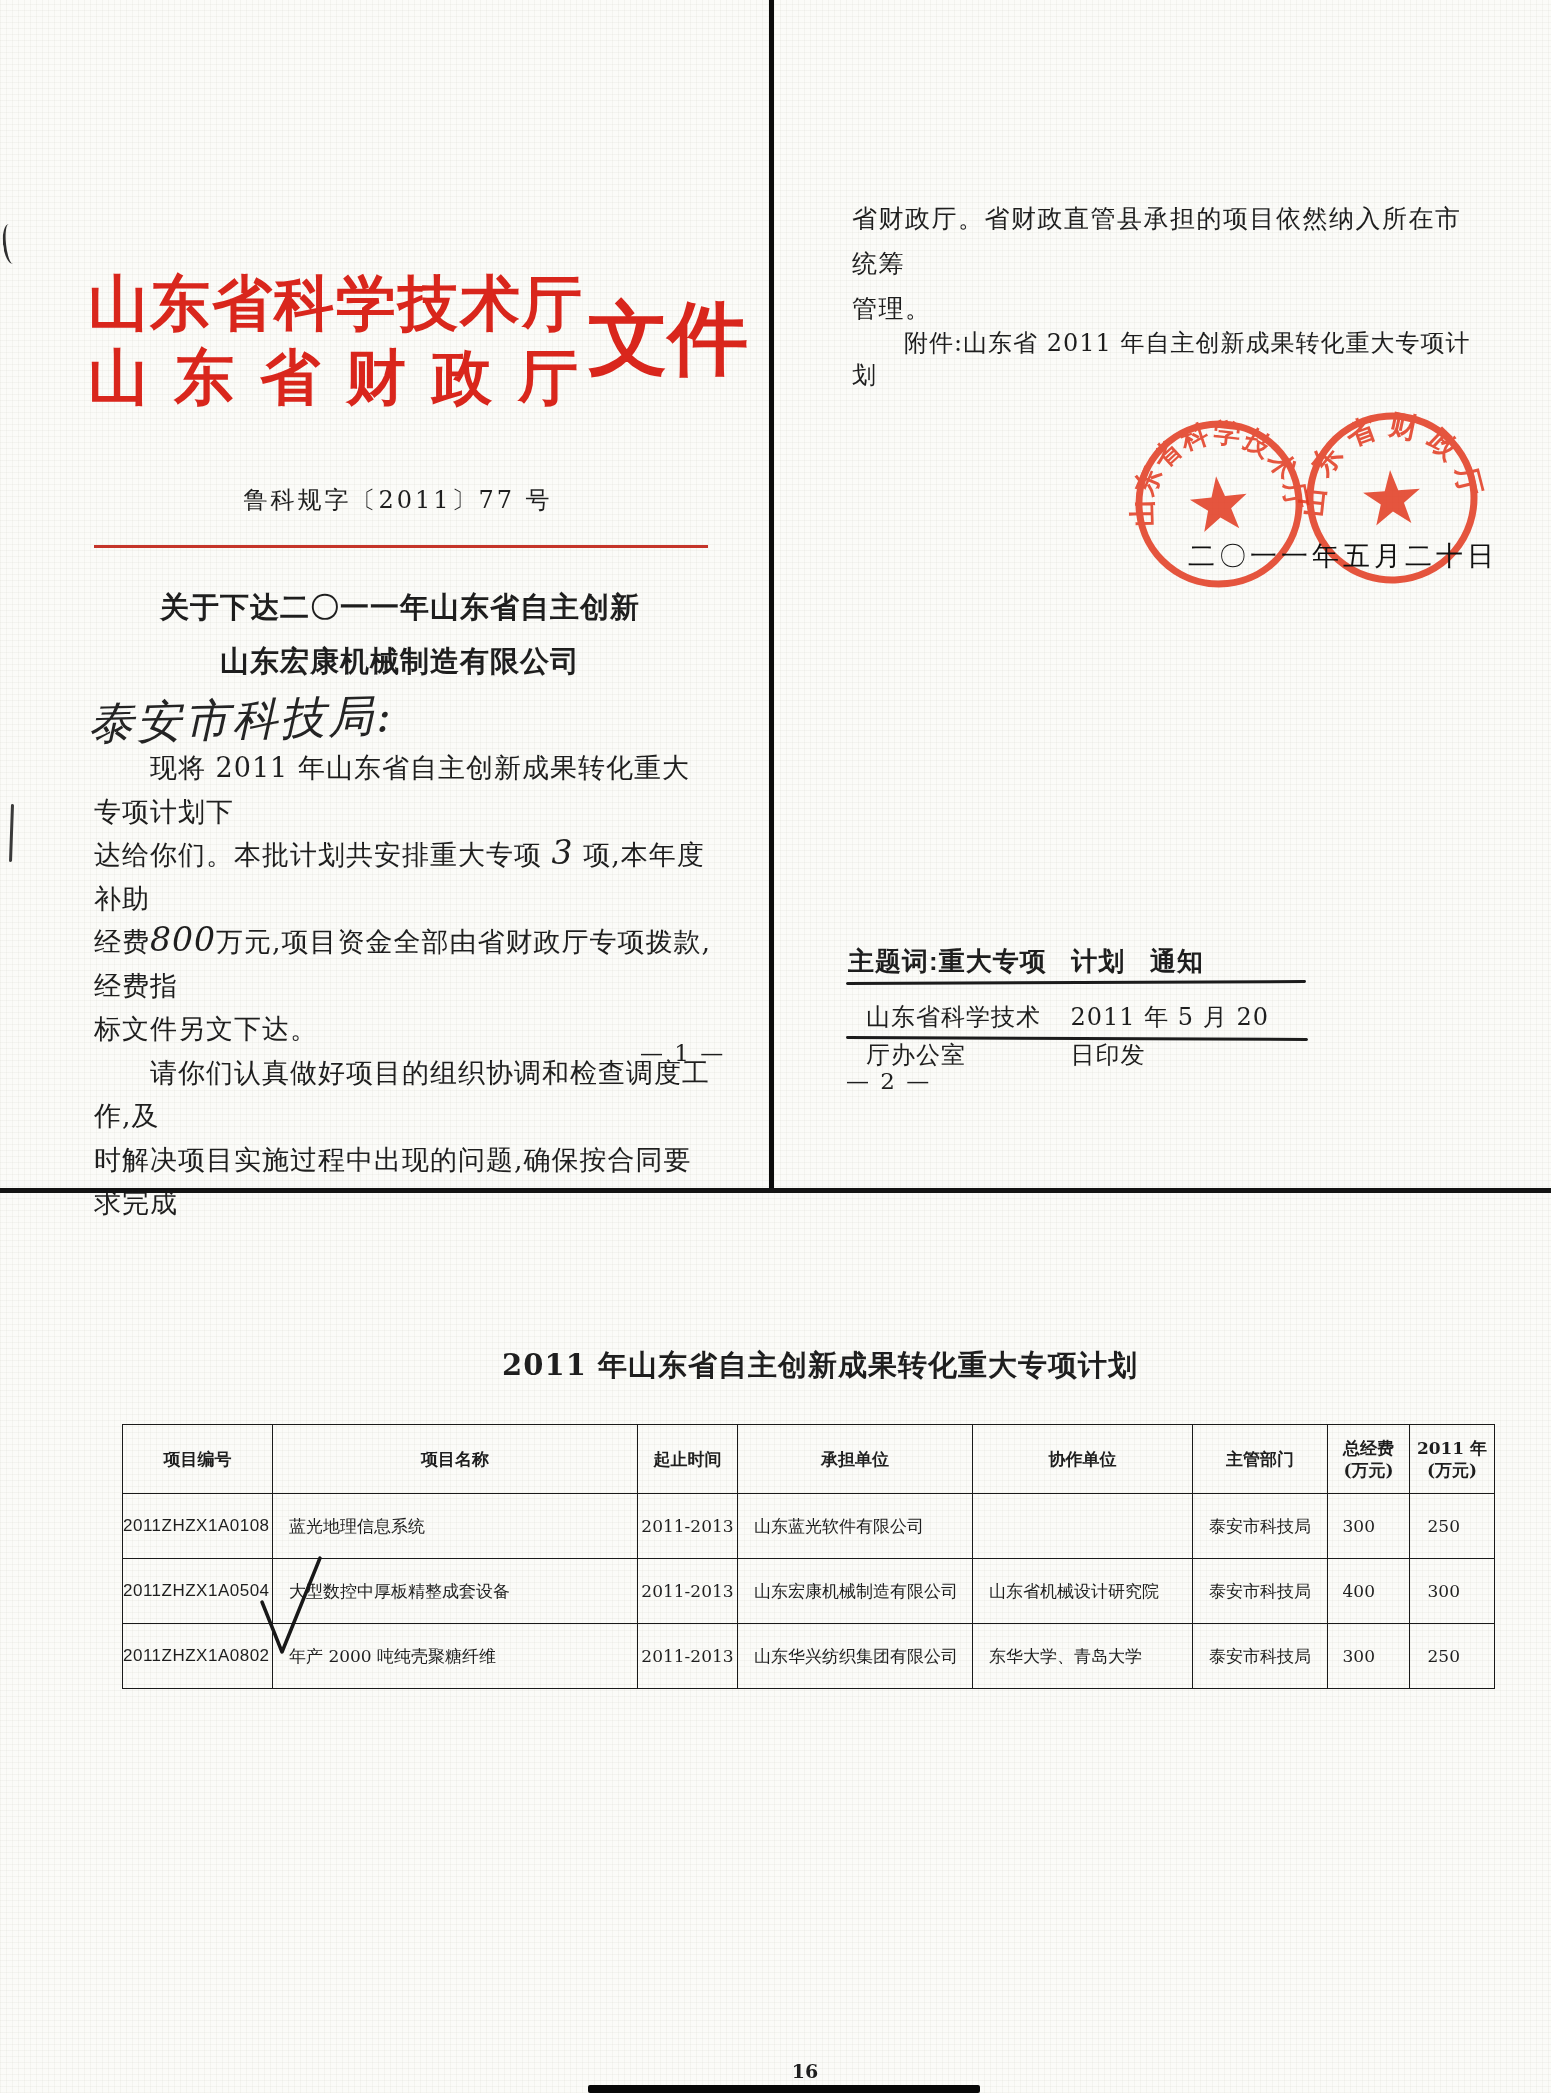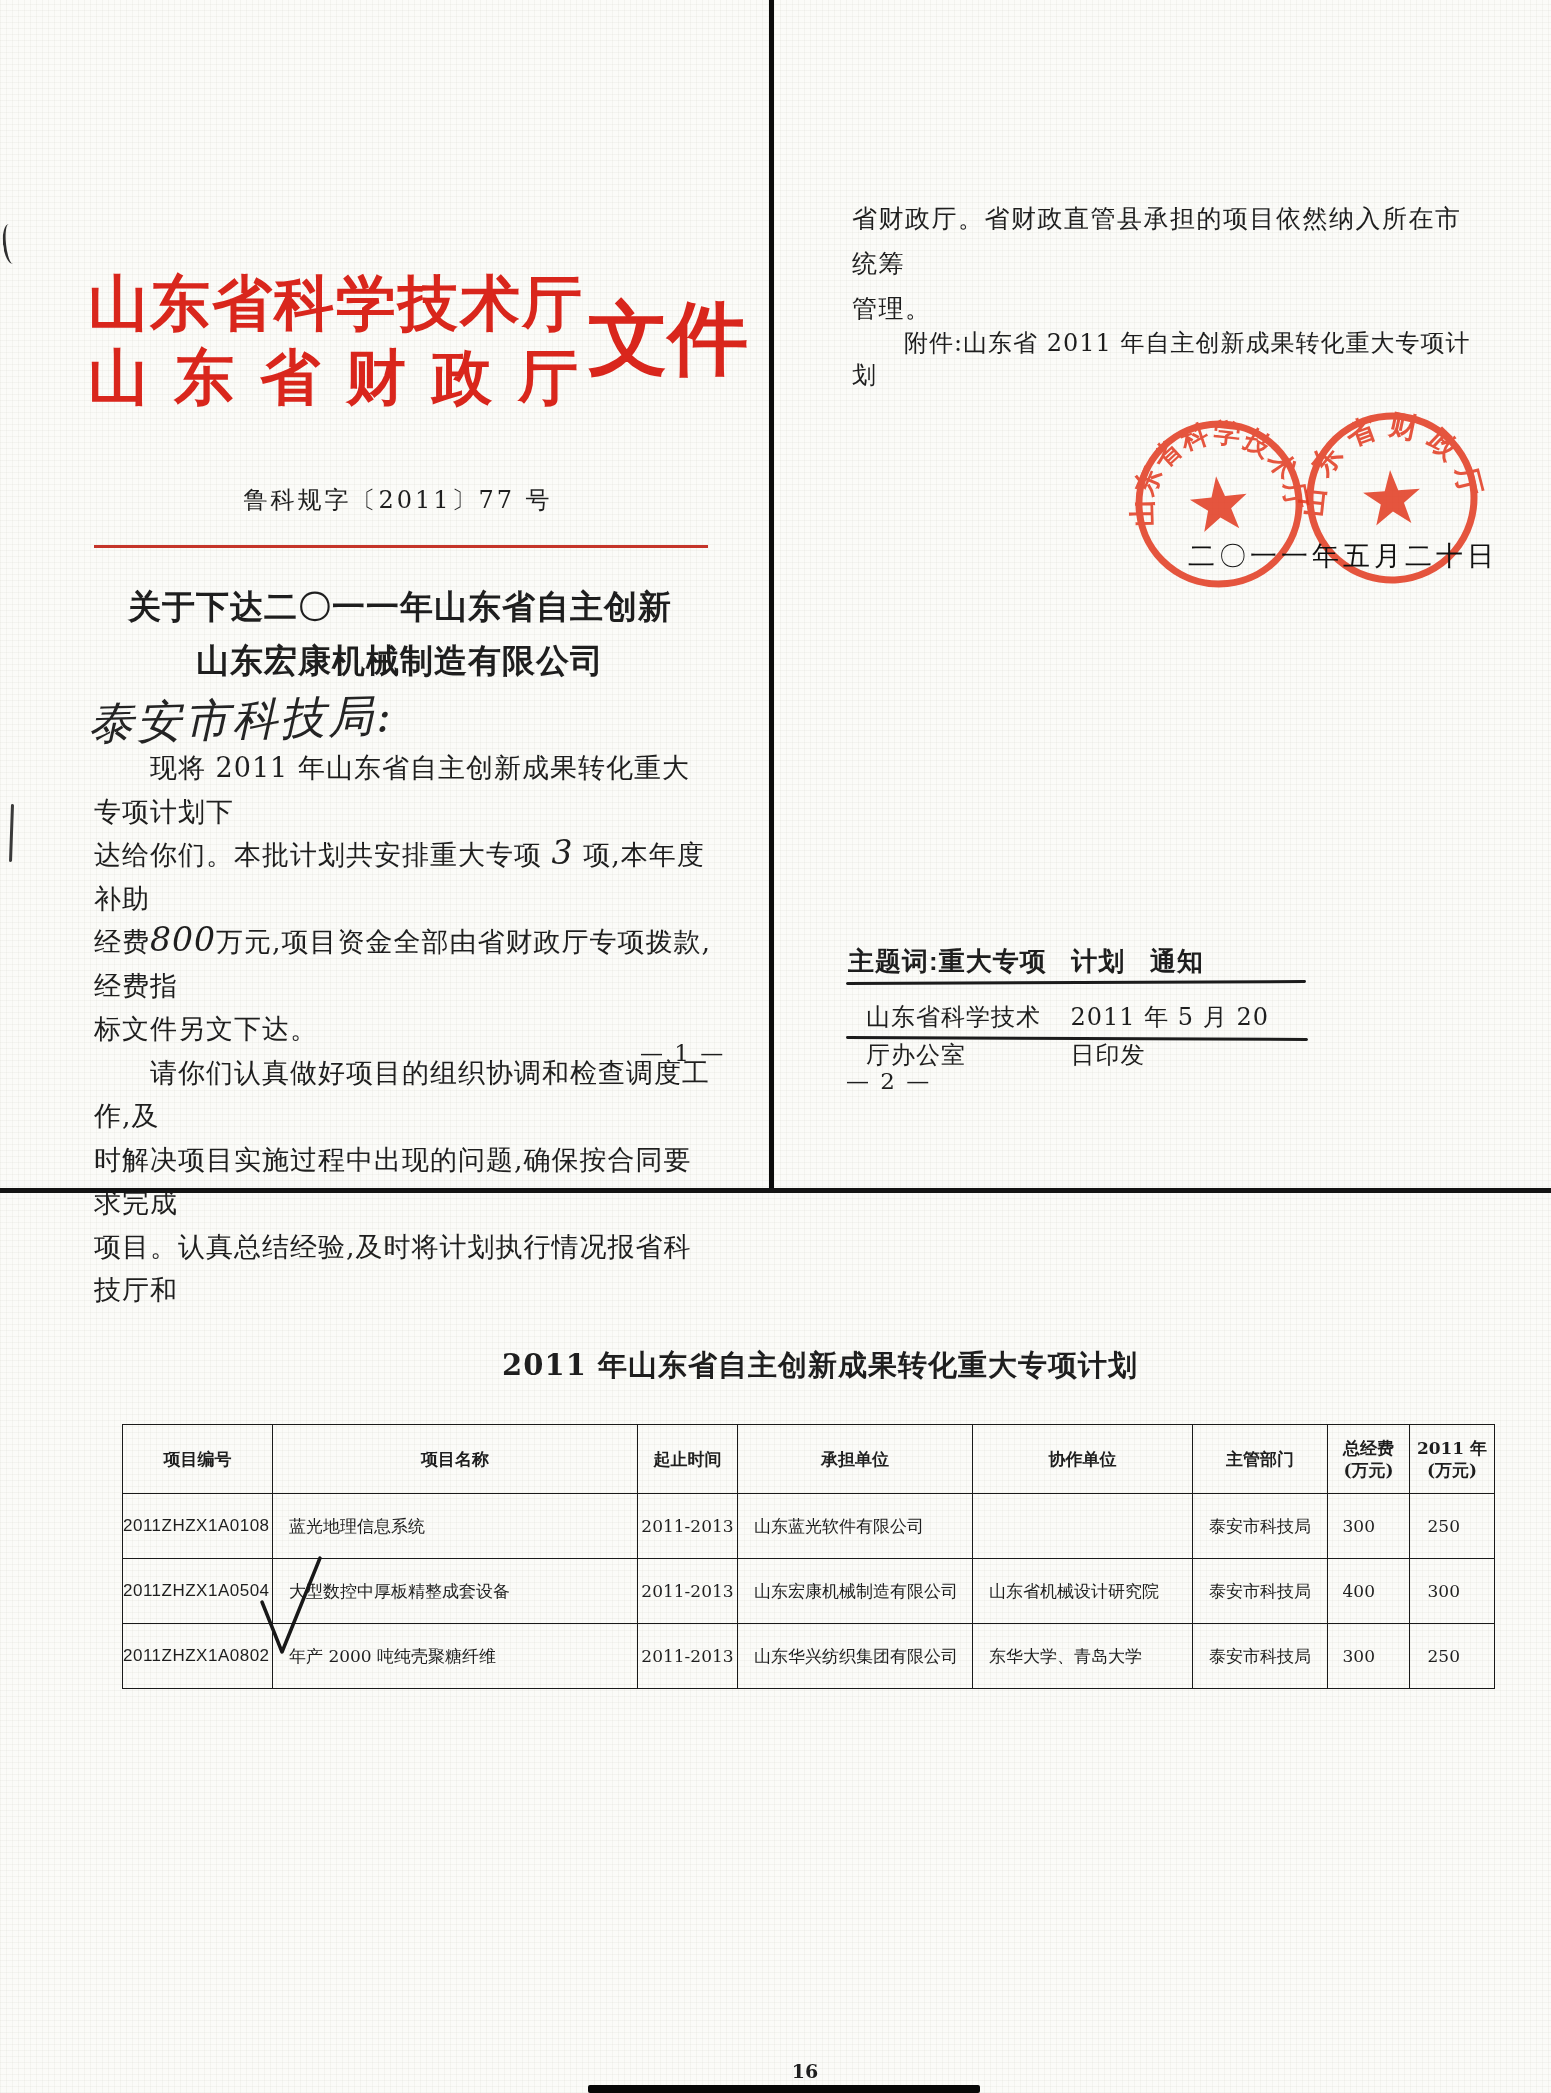--- a/index.html
+++ b/index.html
@@ -21,21 +21,21 @@
   .scan-mark2{left:10px;top:804px;width:3px;height:58px;background:#3a3a3a;border-radius:2px;transform:rotate(2deg);}
   .bottom-bar{left:588px;top:2085px;width:392px;height:8px;background:#070707;border-radius:2px;}
   
   .red-header{left:88px;top:266px;width:640px;display:flex;align-items:center;color:#d9261c;}
   .rh-lines{width:500px;}
   .rh-l1{font-size:60px;font-weight:bold;letter-spacing:2px;white-space:nowrap;line-height:74px;}
   .rh-l2{font-size:60px;font-weight:bold;letter-spacing:26px;white-space:nowrap;line-height:74px;}
   .rh-suffix{font-size:80px;font-weight:bold;white-space:nowrap;margin-left:0px;}
   .doc-number{left:88px;top:484px;width:620px;text-align:center;font-size:24px;letter-spacing:3px;}
   .red-rule{left:94px;top:545px;width:614px;height:3px;background:#c5352a;}
-  .p1-title{left:50px;top:580px;width:700px;text-align:center;font-size:33px;font-weight:bold;line-height:54px;letter-spacing:1px;}
+  .p1-title{left:50px;top:580px;width:700px;text-align:center;font-size:29px;font-weight:bold;line-height:54px;letter-spacing:1px;}
   .recipient{left:88px;top:690px;font-size:45px;font-style:italic;letter-spacing:3px;transform:rotate(-1.5deg);color:#242424;font-family:"DejaVu Serif",serif;}
   .p1-body{left:94px;top:746px;width:622px;font-size:27px;line-height:43.5px;letter-spacing:1px;}
   .p1-body .indent{text-indent:56px;}
   .hw{font-style:italic;font-size:33px;line-height:1;letter-spacing:1px;}
   .p1-num{left:640px;top:1040px;font-size:23px;letter-spacing:2px;}
   
   .p2-body{left:852px;top:196px;width:628px;font-size:25px;line-height:45px;letter-spacing:1.5px;}
   .attach-ref{left:852px;top:327px;width:628px;font-size:24px;letter-spacing:1px;text-indent:52px;}
   .issue-date{left:1188px;top:538px;font-size:27px;letter-spacing:4px;z-index:3;color:#101010;}
   .stamp{z-index:2;}
@@ -85,21 +85,20 @@
 
     <div class="abs recipient">泰安市科技局:</div>
 
     <div class="abs p1-body">
       <div class="indent">现将 2011 年山东省自主创新成果转化重大专项计划下</div>
       <div><span>达给你们。本批计划共安排重大专项 </span><span class="hw">3</span><span> 项,本年度补助</span></div>
       <div><span>经费</span><span class="hw">800</span><span>万元,项目资金全部由省财政厅专项拨款,经费指</span></div>
       <div>标文件另文下达。</div>
       <div class="indent">请你们认真做好项目的组织协调和检查调度工作,及</div>
       <div>时解决项目实施过程中出现的问题,确保按合同要求完成</div>
-      <div>项目。认真总结经验,及时将计划执行情况报省科技厅和</div>
     </div>
 
     <div class="abs p1-num">— 1 —</div>
   </section>
 
   <div class="abs v-divider"></div>
 
   <section>
     <div class="abs p2-body">
       <div>省财政厅。省财政直管县承担的项目依然纳入所在市统筹</div>

